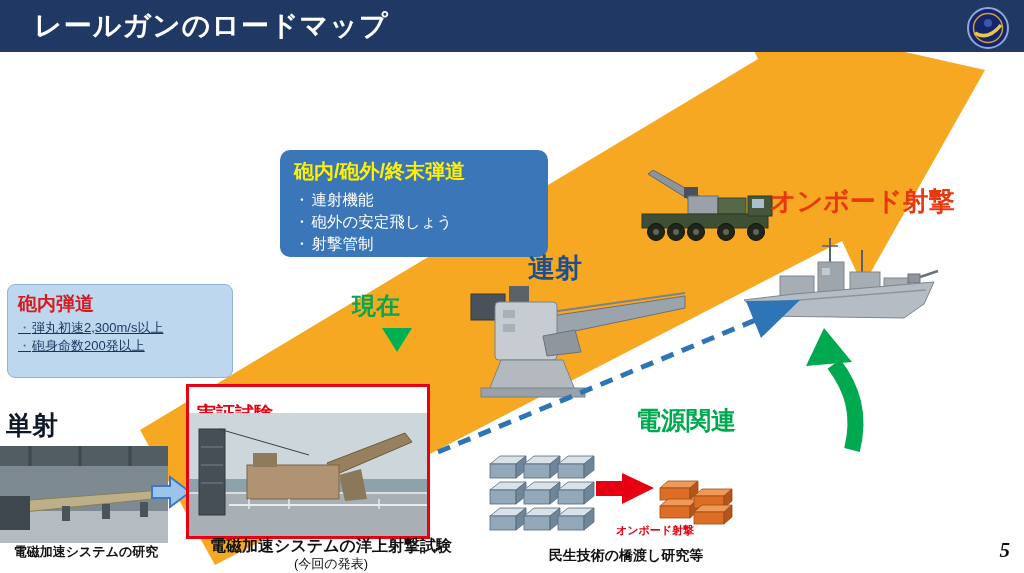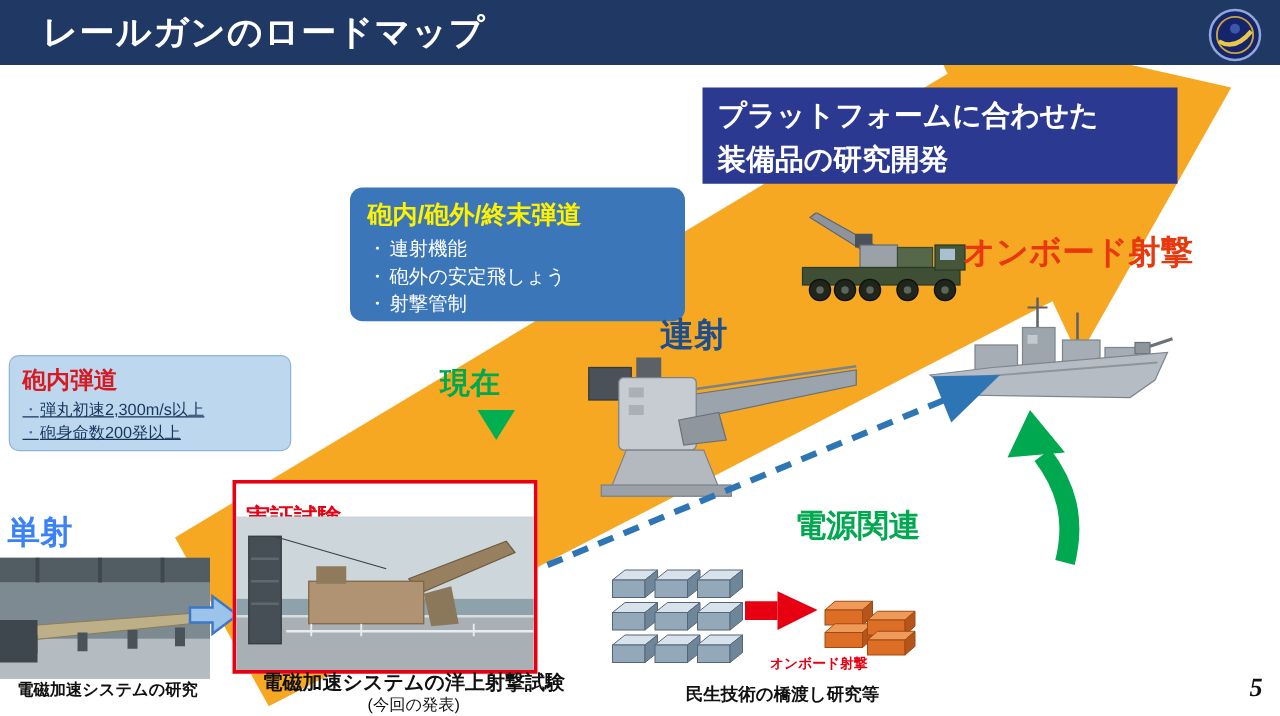--- a/index.html
+++ b/index.html
@@ -16,32 +16,32 @@
   
   .platform-box{position:absolute;left:562px;top:70px;width:380px;height:77px;background:#2B3990;
                 z-index:5;color:#fff;font-weight:bold;font-size:23px;line-height:35px;padding:5px 12px;
                 box-sizing:border-box;}
   .ballistics-box{position:absolute;left:280px;top:150px;width:268px;height:107px;background:#3B76B9;
                   border-radius:10px;z-index:5;padding:8px 14px;box-sizing:border-box;}
   .ballistics-box .hd{color:#FFF100;font-weight:bold;font-size:20px;margin-bottom:4px;}
   .ballistics-box ul{margin:0;padding:0;list-style:none;}
   .ballistics-box li{color:#ffffff;font-size:15.5px;line-height:22px;}
   .ballistics-box li::before{content:"・";margin-right:2px;}
-  .bore-box{position:absolute;left:7px;top:284px;width:226px;height:77px;background:#BDD7EE;
+  .bore-box{position:absolute;left:7px;top:284px;width:226px;height:94px;background:#BDD7EE;
             border:1px solid #8EB4DC;border-radius:8px;z-index:5;padding:6px 10px;box-sizing:border-box;}
   .bore-box .hd{color:#D71A21;font-weight:bold;font-size:19px;margin-bottom:2px;}
   .bore-box ul{margin:0;padding:0;list-style:none;}
   .bore-box li{color:#17365D;font-size:13px;line-height:18px;text-decoration:underline;}
   .bore-box li::before{content:"・";margin-right:1px;color:#4472A8;}
   
   .lbl{position:absolute;z-index:5;font-weight:bold;white-space:nowrap;}
   .lbl-current{left:352px;top:290px;font-size:24px;color:#00A94F;}
   .lbl-rapid{left:528px;top:250px;font-size:27px;color:#1F4E8C;}
   .lbl-onboard{left:770px;top:184px;font-size:26px;color:#E8380D;}
-  .lbl-single{left:6px;top:408px;font-size:26px;color:#3b82f6;}
+  .lbl-single{left:6px;top:408px;font-size:26px;color:#0f172a;}
   .lbl-power{left:636px;top:404px;font-size:25px;color:#00A84F;}
   
   .demo-box{position:absolute;left:186px;top:384px;width:244px;height:155px;border:3px solid #E60012;
             background:#ffffff;z-index:5;box-sizing:border-box;}
   .demo-box .strip{height:26px;display:flex;align-items:center;background:#fff;}
   .demo-box .strip span{color:#E60012;font-weight:bold;font-size:19px;padding-left:8px;margin-top:27px;}
   
   .cap{position:absolute;z-index:6;color:#111;font-weight:bold;}
   .cap-em{left:0px;top:543px;width:172px;text-align:center;font-size:13px;}
   .cap-sea{left:170px;top:536px;width:322px;text-align:center;font-size:16px;}
@@ -66,24 +66,20 @@
   <div class="header">
     <span class="title">レールガンのロードマップ</span>
   </div>
   <svg class="logo" width="44" height="44" viewBox="0 0 44 44">
     <circle cx="22" cy="22" r="20" fill="#16246B" stroke="#8FA8D8" stroke-width="2"></circle>
     <circle cx="22" cy="22" r="14.5" fill="none" stroke="#C8A43C" stroke-width="1.5"></circle>
     <path d="M 9 27 Q 22 35 35 19" stroke="#E8C84A" stroke-width="3.5" fill="none"></path>
     <circle cx="22" cy="17" r="4" fill="#3A57A8"></circle>
   </svg>
 
-  <div class="platform-box">
-    <div>プラットフォームに合わせた</div>
-    <div>装備品の研究開発</div>
-  </div>
 
   <div class="ballistics-box">
     <div class="hd">砲内/砲外/終末弾道</div>
     <ul>
       <li>連射機能</li>
       <li>砲外の安定飛しょう</li>
       <li>射撃管制</li>
     </ul>
   </div>
 

